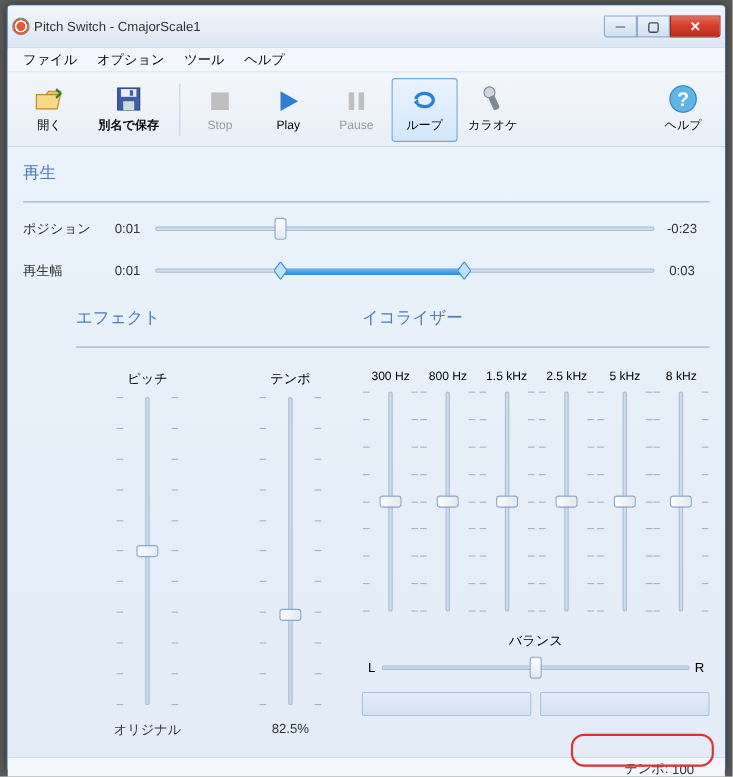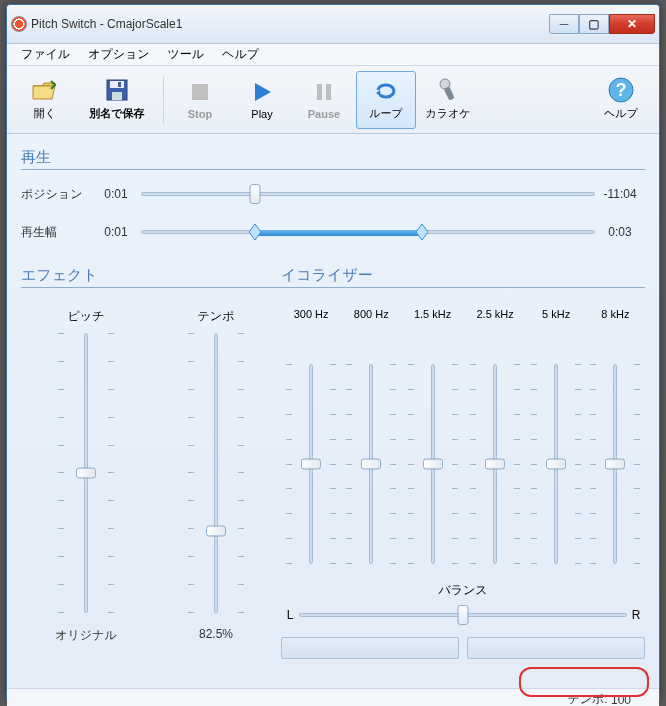--- a/index.html
+++ b/index.html
@@ -69,37 +69,37 @@
     padding: 4px 8px; gap:2px;
   }
   .tool-btn {
     width:60px;height:58px;
     display:flex;flex-direction:column;align-items:center;justify-content:center;
     font-size:11px;gap:4px;
     border:1px solid transparent;border-radius:3px;
     cursor:default;
   }
   .tool-btn.wide { width:80px;font-weight:bold; }
-  .tool-btn.disabled { color:#9a9a9a;font-weight:bold; }
+  .tool-btn.disabled { color:#9a9a9a; }
   .tool-btn.active {
     background: linear-gradient(to bottom,#e9f3ff,#d3e7fc);
     border:1px solid #6fa8dc;
   }
   .tool-sep { width:1px;height:48px;background:#c7d5e6;margin:0 4px; }
   .tool-icon { width:28px;height:24px;display:flex;align-items:center;justify-content:center; }
   .spacer { flex:1; }
   .content {
     background: linear-gradient(to bottom,#eaf2fb,#e3ecf7);
     padding: 8px 14px 0 14px;
     height: calc(100% - 28px - 22px - 68px - 22px);
     overflow:hidden;
   }
   .section-title {
     color:#4a7db3;font-size:15px;font-weight:normal;
-    padding-bottom:2px;
+    padding-bottom:16px;
     border-bottom:1px solid #8dadce;
     margin:6px 0 14px 0;
   }
   .row { display:flex; align-items:center; margin-bottom:18px; }
   .row-label { width:70px; color:#333; }
   .time-label { width:50px; text-align:center; color:#333; }
   .hslider {
     flex:1;height:20px;position:relative;
     display:flex;align-items:center;
   }
@@ -116,21 +116,21 @@
   }
   .range-track { height:4px;background:#d0dce9;border:1px solid #a7bdd6;border-radius:2px;flex:1;position:relative; }
   .range-fill { position:absolute;top:-1px;height:6px;background:linear-gradient(to bottom,#6fb6ef,#2d8bd8);border-radius:2px; }
   
   .pin {
     position:absolute;top:50%;transform:translate(-50%,-50%);
     width:12px;height:16px;
   }
   .pin svg{display:block;}
   .lower { display:flex; gap:0; }
-  .col-effects { width:260px; }
+  .col-effects { width:260px;margin-left:48px; }
   .col-eq { flex:1; }
   .effects-body { display:flex; padding-top:6px; }
   .eff-col { flex:1; display:flex;flex-direction:column;align-items:center; }
   .eff-head { margin-bottom:8px; }
   .vslider {
     position:relative;width:40px;height:280px;
     display:flex;justify-content:center;
   }
   .vtrack {
     width:4px;height:100%;
@@ -144,21 +144,21 @@
     border:1px solid #8ea9c6;border-radius:3px;
   }
   .ticks-left,.ticks-right{
     position:absolute;top:0;bottom:0;display:flex;flex-direction:column;justify-content:space-between;
     color:#9fb3ca;font-size:10px;
   }
   .ticks-left{left:-8px;align-items:flex-end;} .ticks-right{right:-8px;align-items:flex-start;}
   .eff-val { margin-top:14px; color:#333; }
   .eq-body { padding-top:6px; }
   .eq-bands { display:flex; justify-content:space-around; }
-  .eq-band { display:flex;flex-direction:column;align-items:center;gap:36px; }
+  .eq-band { display:flex;flex-direction:column;align-items:center; }
   .eq-head { margin-bottom:8px; font-size:11px; }
   .eq-vslider { position:relative;width:34px;height:200px;display:flex;justify-content:center; }
   .balance-area { margin-top:18px; }
   .balance-title { text-align:center; margin-bottom:6px; }
   .balance-row { display:flex;align-items:center; }
   .meters { display:flex; gap:8px; margin-top:12px; }
   .meter {
     flex:1;height:22px;
     background: linear-gradient(to bottom,#e4ecf6,#d4e2f1);
     border:1px solid #a9c1dc;border-radius:2px;
@@ -284,21 +284,21 @@
     <div class="section-title">再生</div>
 
     <div class="row">
       <div class="row-label">ポジション</div>
       <div class="time-label">0:01</div>
       <div class="hslider">
         <div class="track">
             <div class="thumb" id="pos-thumb" style="left: 25%;"></div>
           </div>
       </div>
-      <div class="time-label">-11:04</div>
+      <div class="time-label">-0:23</div>
     </div>
 
     <div class="row">
       <div class="row-label">再生幅</div>
       <div class="time-label">0:01</div>
       <div class="hslider">
         <div class="range-track" id="range-track">
           <div class="range-fill" id="range-fill" style="left: 25%; width: 37%;"></div>
           <div class="pin" id="pin-a" style="left: 25%;">
             <svg width="12" height="16">

